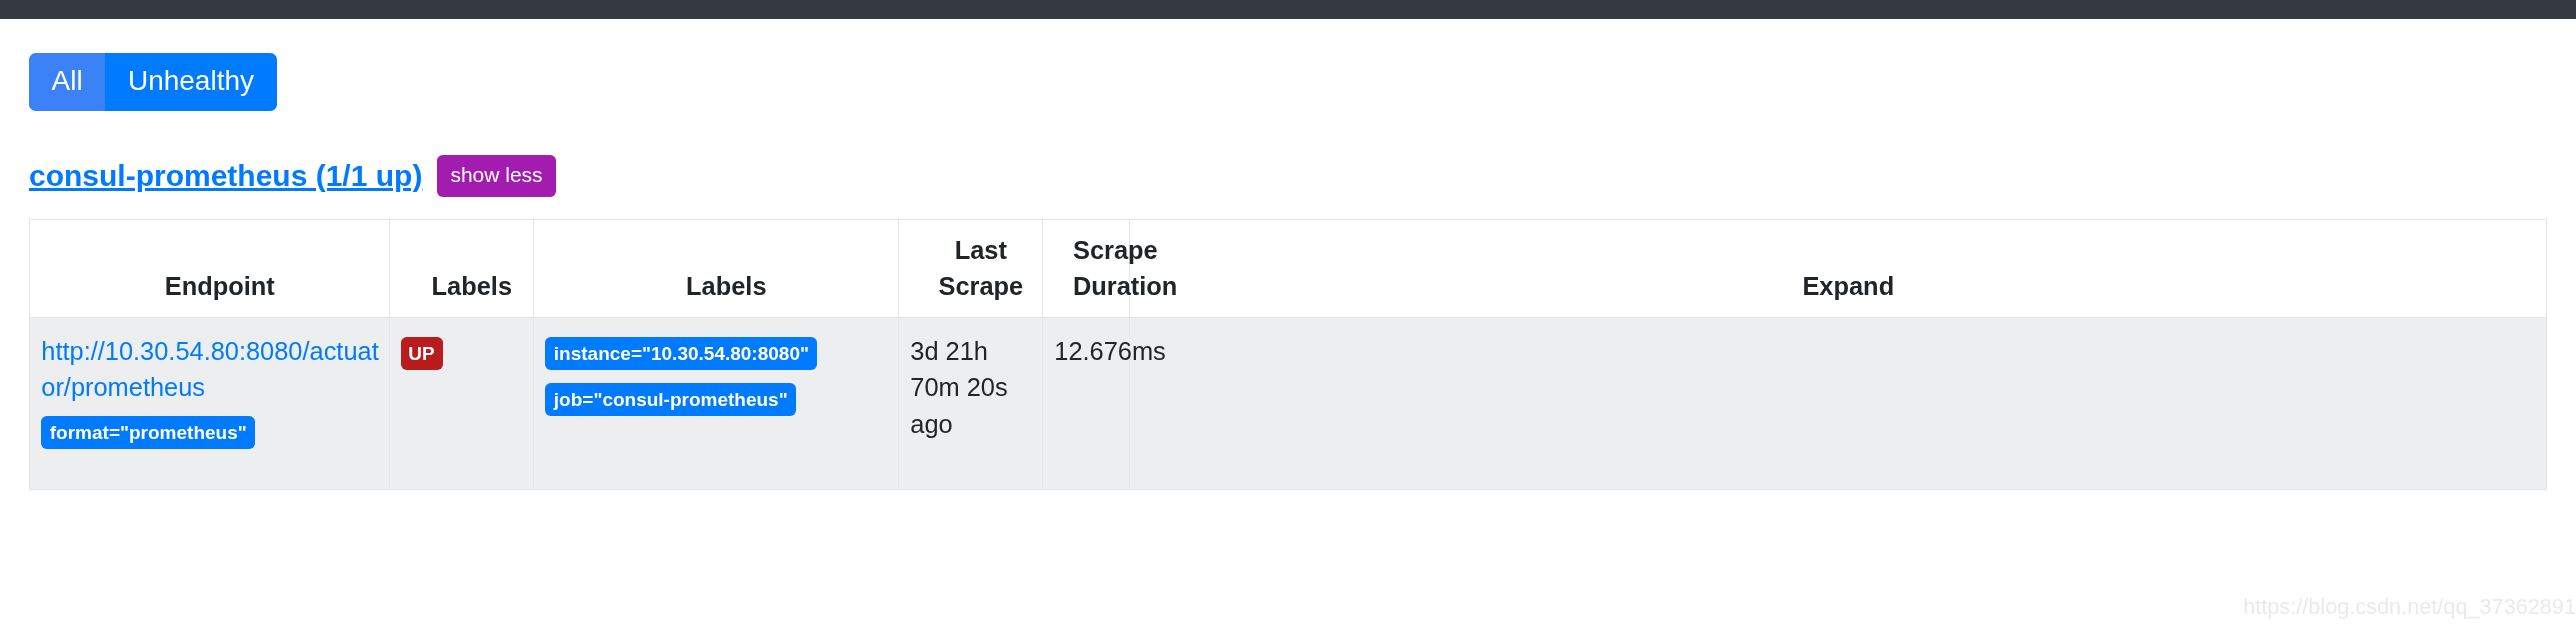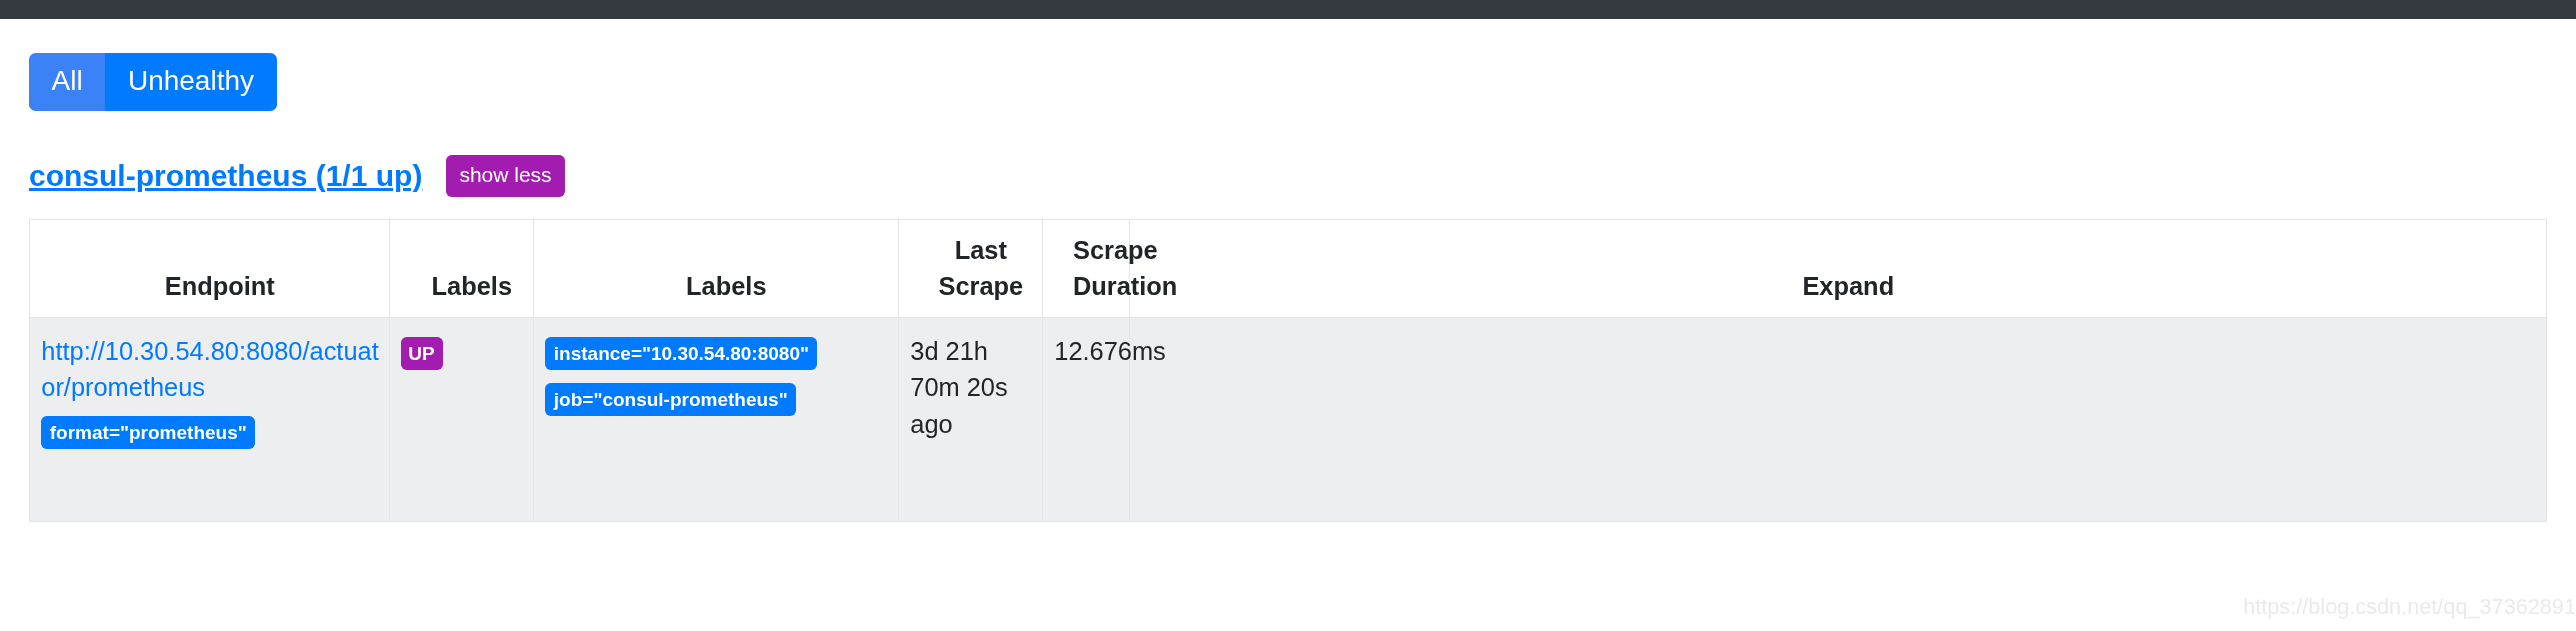--- a/index.html
+++ b/index.html
@@ -58,21 +58,21 @@
   }
   .btn.active {
     background: #3b82f6;
   }
 
   
   .job-header {
     display: flex;
     align-items: center;
     margin-top: 44px;
-    gap: 24px;
+    gap: 15px;
   }
   .job-title {
     font-size: 30px;
     font-weight: bold;
     color: #007bff;
     line-height: 1;
   }
   .btn-showless {
     font-family: "Liberation Sans", sans-serif;
     font-size: 21px;
@@ -108,21 +108,21 @@
     border-top: 1.9px solid #e3e6ea;
     border-bottom: 1.9px solid #e3e6ea;
     height: 87px;
     padding-left: 30px;
   }
   .targets-table tbody td {
     background: #eceeef;
     vertical-align: top;
     padding-top: 15px;
     padding-bottom: 13px;
-    height: 204px;
+    height: 172px;
   }
 
   
   .col-endpoint { width: 360px; }
   .col-state    { width: 144px; }
   .col-labels   { width: 365px; }
   .col-scrape   { width: 144px; }
   .col-duration { width: 87px; }
   .col-error    { width: auto; }
 
@@ -139,21 +139,21 @@
     display: inline-block;
     font-size: 19px;
     font-weight: bold;
     line-height: 1;
     color: #ffffff;
     padding: 6.6px 8.5px 7.5px 8.5px;
     border-radius: 5.7px;
     white-space: nowrap;
   }
   .badge-primary { background: #007bff; }
-  .badge-success { background: #a21caf; padding-left: 7px; }
+  .badge-success { background: #b91c1c; padding-left: 7px; }
 
   .label-stack { display: block; }
   .label-stack .badge { margin-bottom: 8.5px; }
 
   .format-badge-wrap { margin-top: 5.7px; }
 
   .cell-text { font-size: 25.4px; line-height: 1.45; color: #212529; }
 
   
   .watermark {

